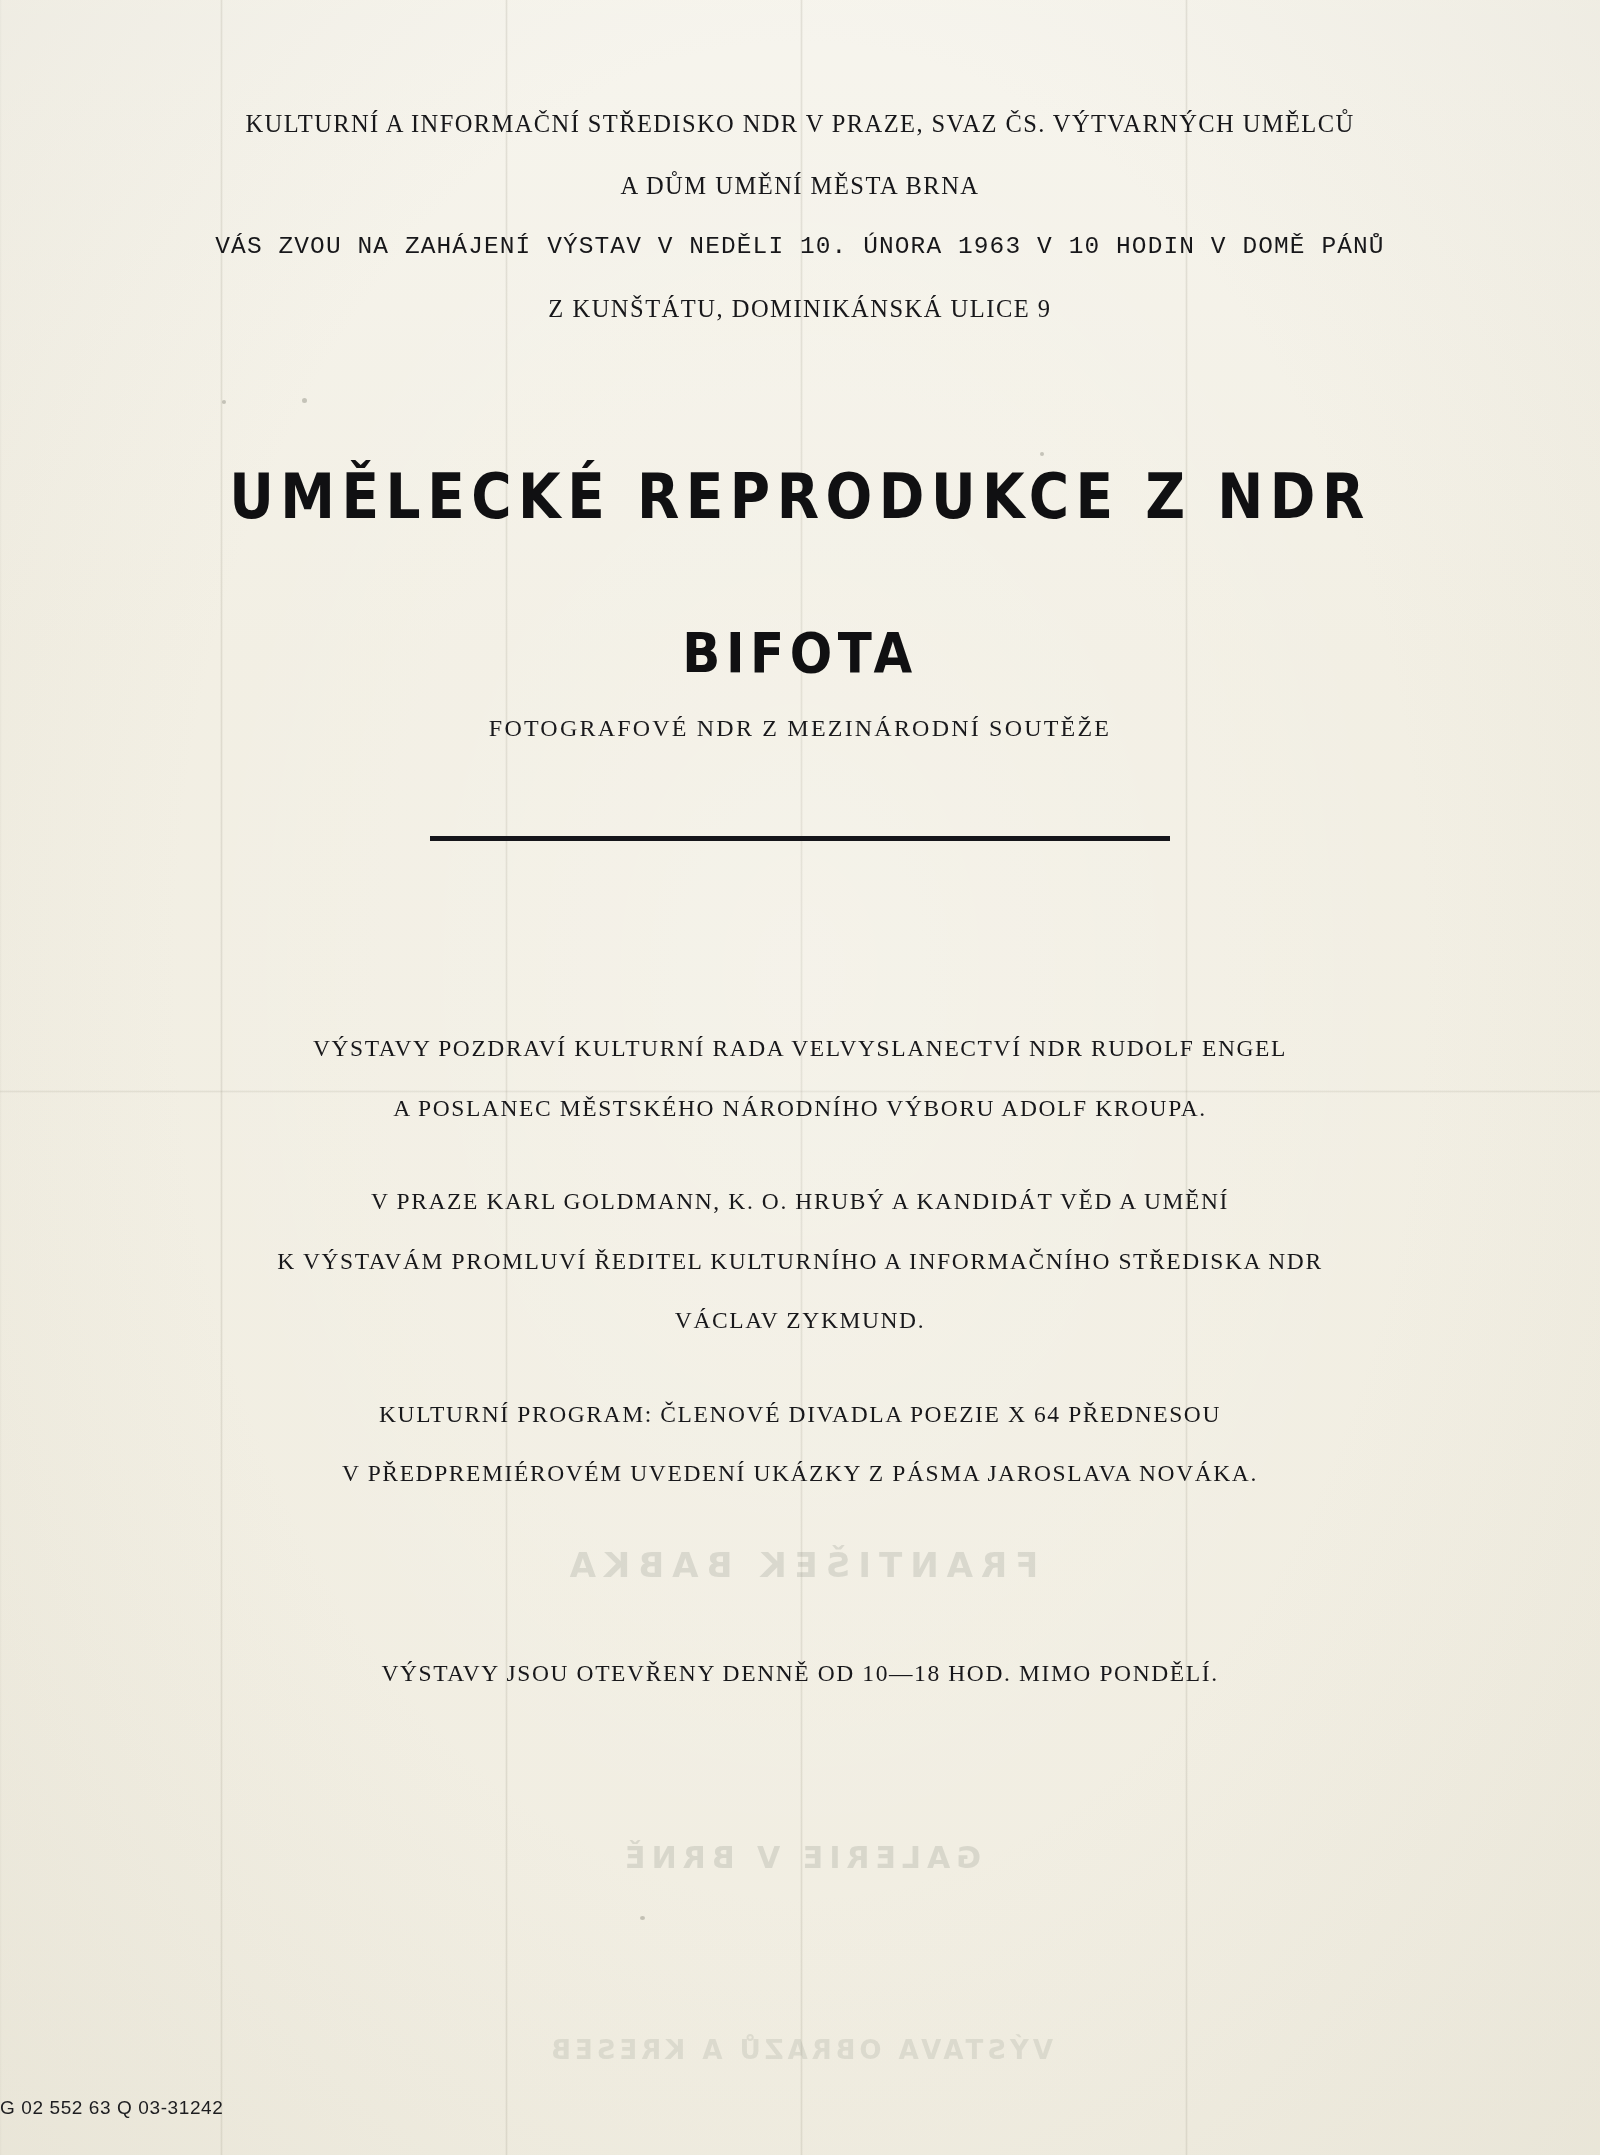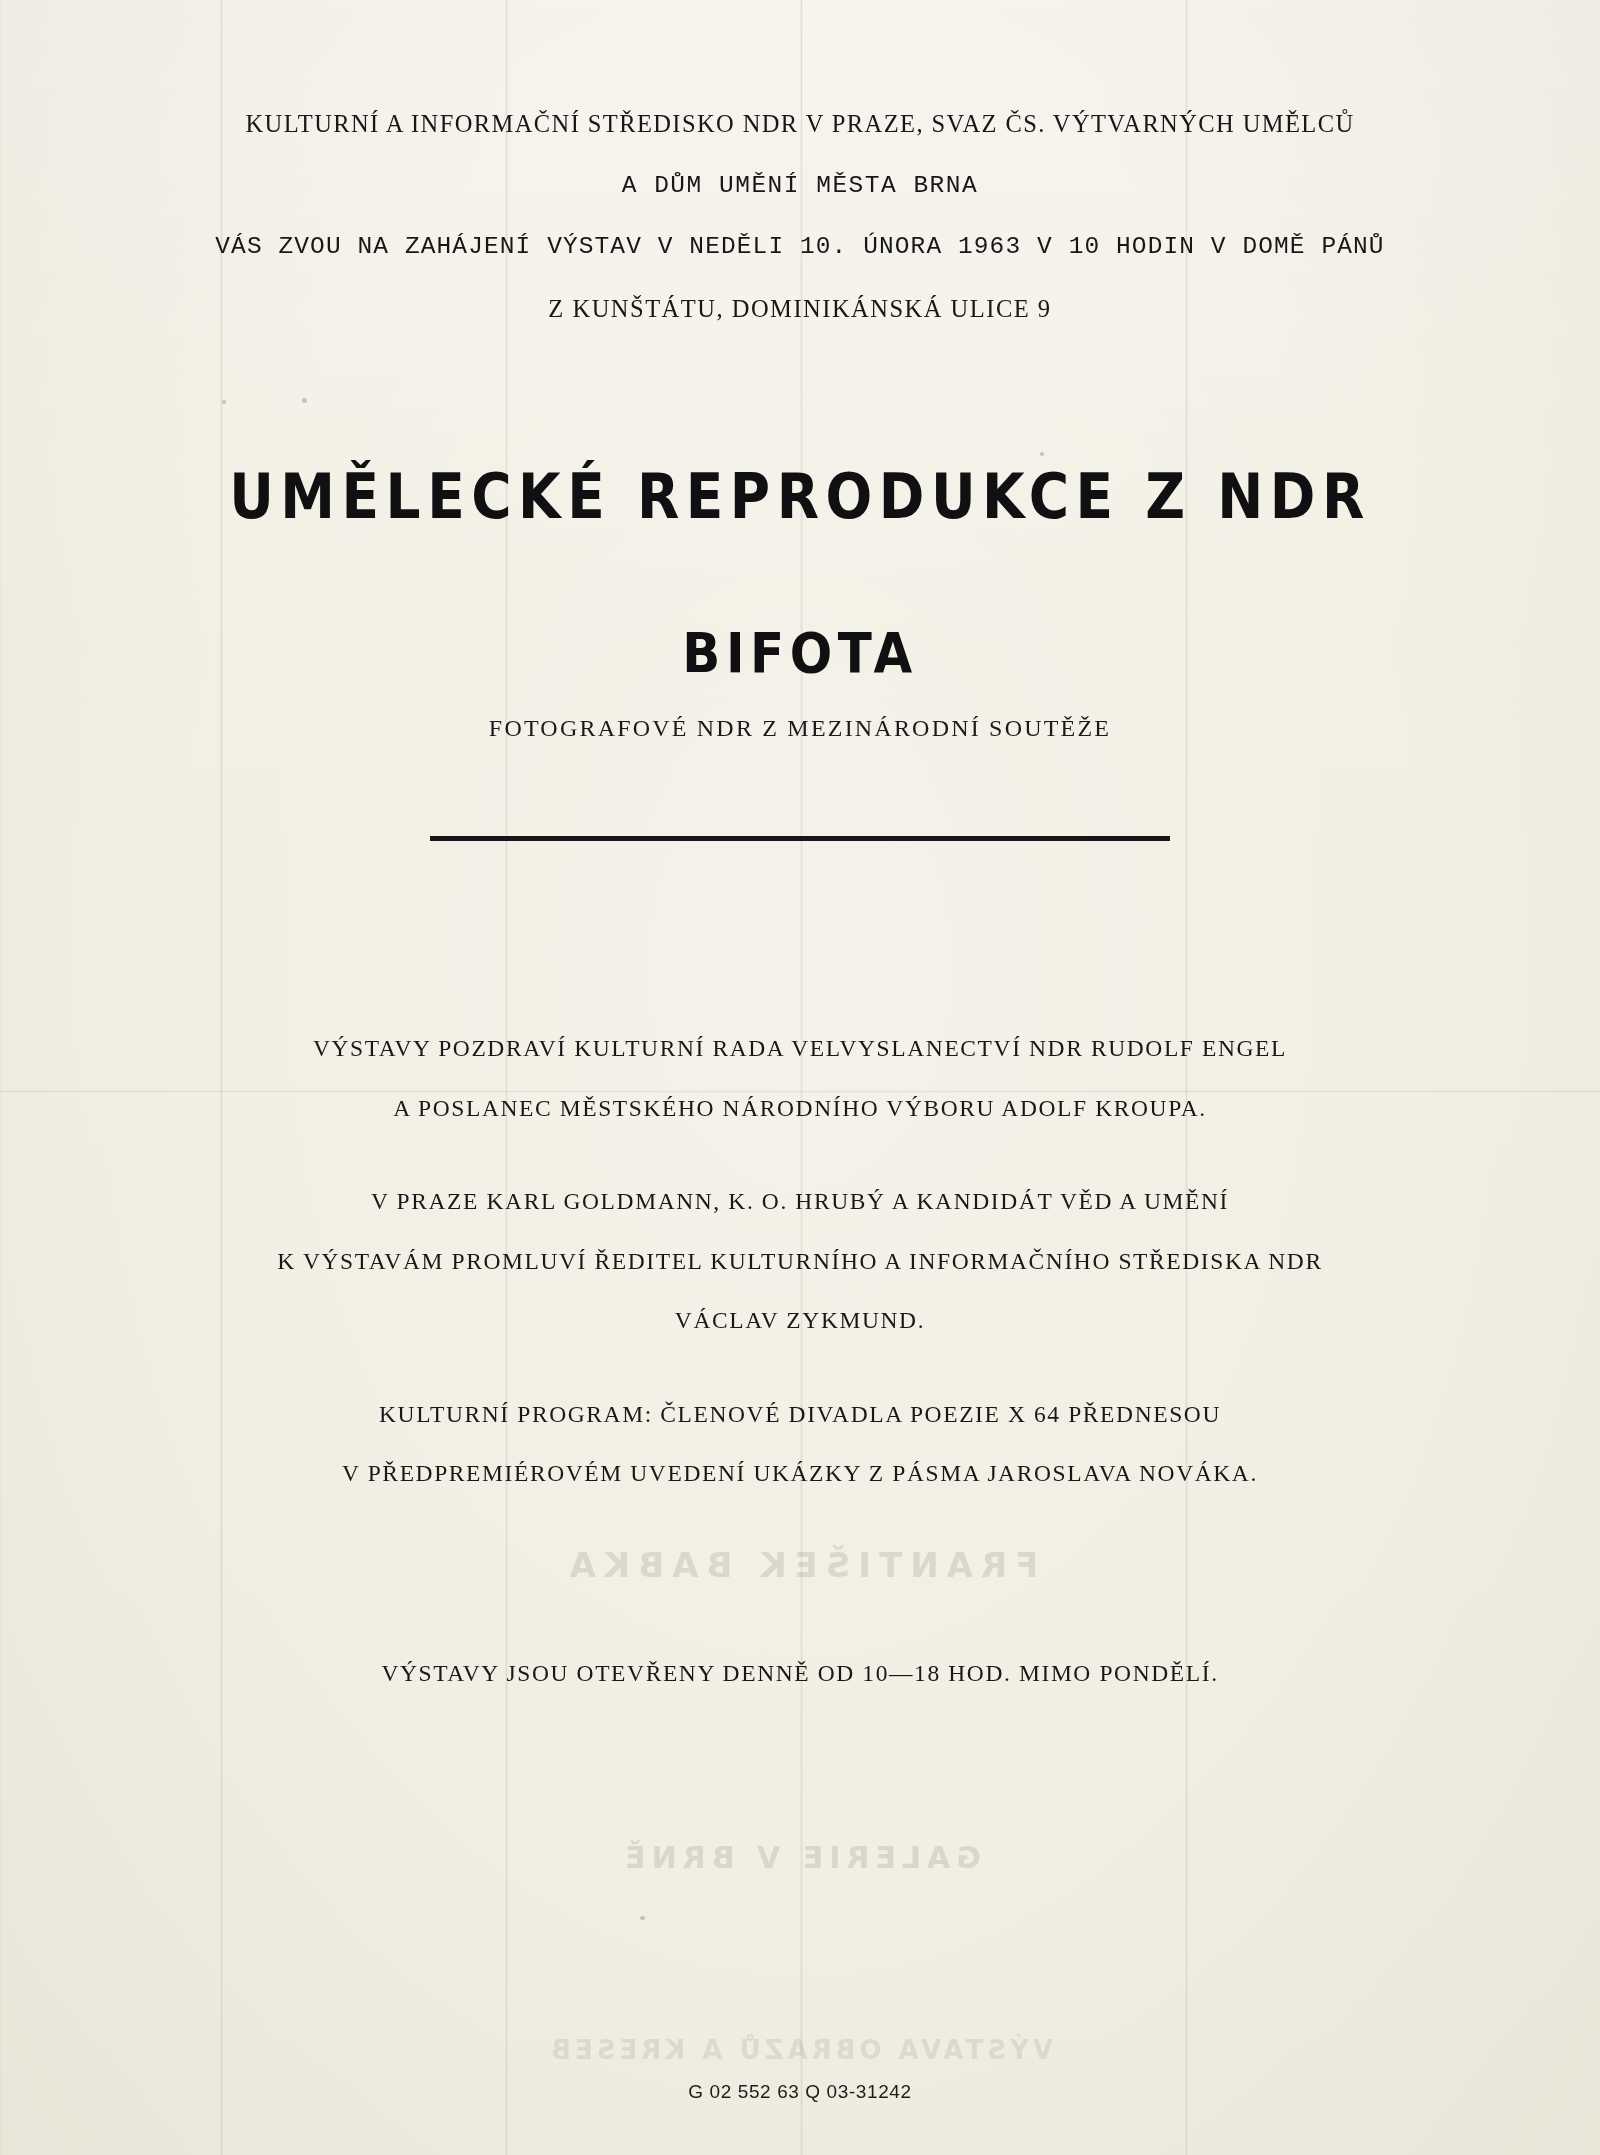--- a/index.html
+++ b/index.html
@@ -67,21 +67,21 @@
   }
   .header-line {
     font-size: 24.5px;
     letter-spacing: 1.55px;
     color: #17171a;
     line-height: 1.0;
     margin-bottom: 37px;
     white-space: nowrap;
   }
   .header-line.l1 { letter-spacing: 1.4px; }
-  .header-line.l2 { letter-spacing: 1.5px; font-family: Liberation Mono, monospace; }
+  .header-line.l2 { letter-spacing: 1.5px; }
   .header-line.l3 { letter-spacing: 1.1px; font-family: Liberation Mono, monospace; }
   .header-line.l4 { letter-spacing: 1.5px; margin-bottom: 0; }
 
   .title-main {
     margin-top: 140px;
     text-align: center;
     font-family: "DejaVu Sans", sans-serif;
     font-weight: bold;
     font-size: 55px;
     letter-spacing: 6.5px;
@@ -148,22 +148,22 @@
   .closing {
     margin-top: 176px;
     text-align: center;
   }
   .closing .body-line { margin-bottom: 0; }
 
   .footer-code {
     position: absolute;
     left: 0;
     right: 0;
-    bottom: 52px;
-    text-align: center;
+    bottom: 36px;
+    text-align: left;
     font-family: "Liberation Sans", sans-serif;
     font-size: 19px;
     letter-spacing: 0.6px;
     color: #1d1d20;
     z-index: 2;
   }
 
   
   .ghost {
     position: absolute;

